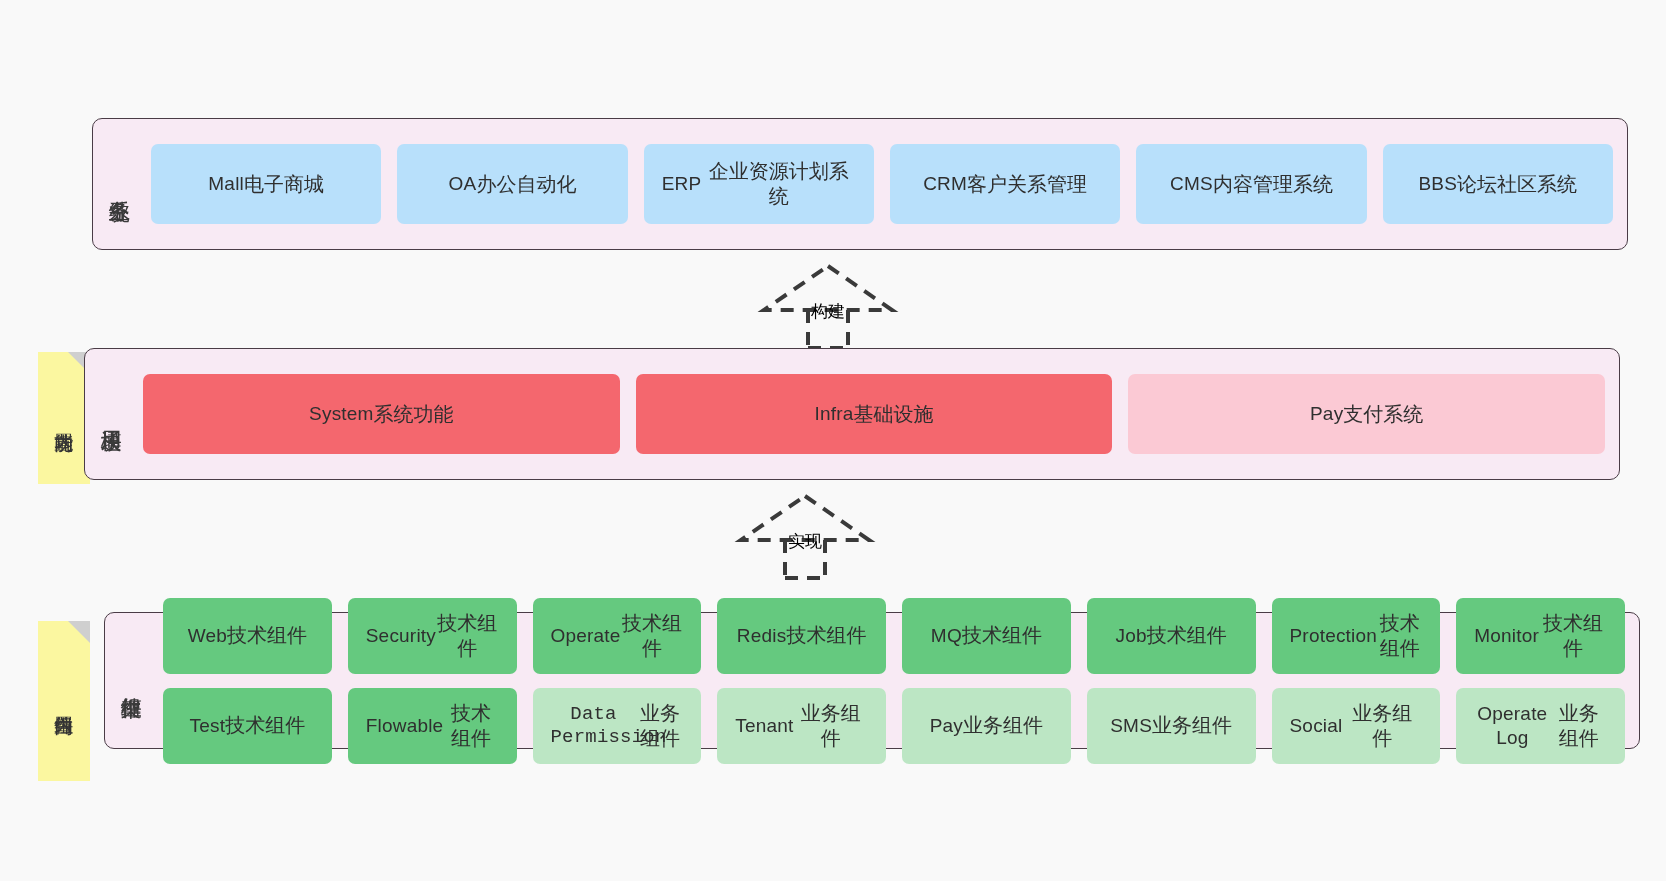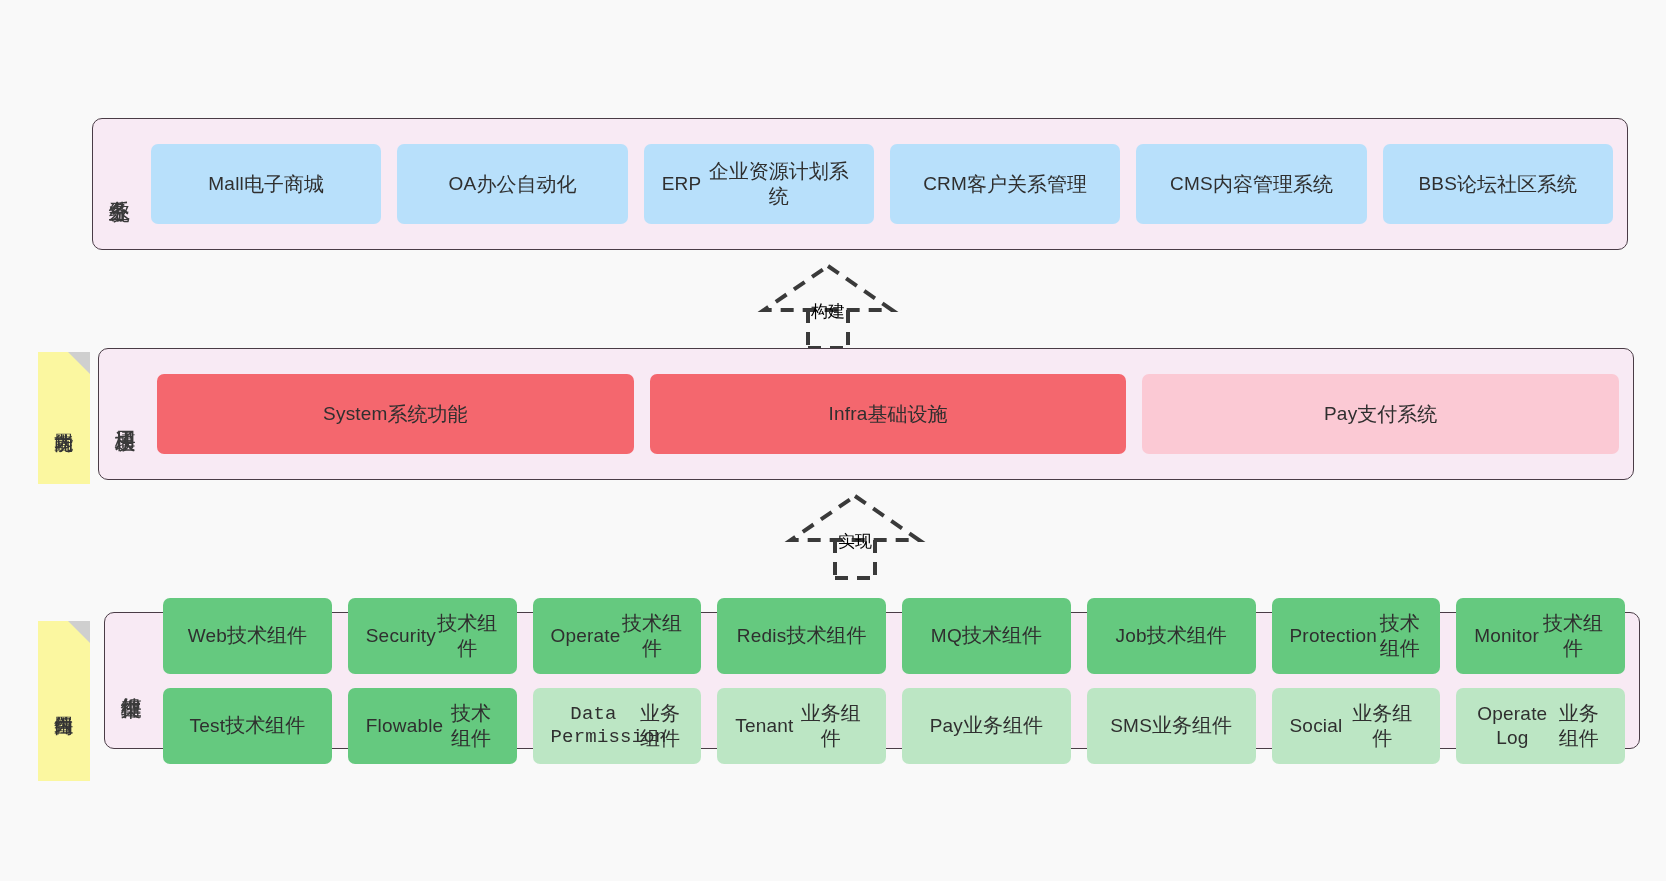--- a/index.html
+++ b/index.html
@@ -186,41 +186,41 @@
       <path d="M48 86 L88 86" stroke="#3a3a3a" stroke-width="4" stroke-dasharray="13 9" fill="none"></path>
     </svg>
     <span class="conn-label" style="top:38px;">构建</span>
   </div>
 
   <div class="sticky" id="sticky-1" style="left:38px; top:352px; height:132px;">
     <span class="fold"></span>
     <span class="note-text">内置功能</span>
   </div>
 
-  <div class="layer-panel" id="layer-2" style="left:98px; top:348px; width:1536px; height:132px;">
+  <div class="layer-panel" id="layer-2" style="left:84px; top:348px; width:1536px; height:132px;">
     <div class="layer-title">通用模块</div>
     <div class="layer-body">
       <div class="card-row">
         <div class="card c-red">
           <div class="en">System</div>
           <div class="cn">系统功能</div>
         </div>
         <div class="card c-red">
           <div class="en">Infra</div>
           <div class="cn">基础设施</div>
         </div>
         <div class="card c-pink">
           <div class="en">Pay</div>
           <div class="cn">支付系统</div>
         </div>
       </div>
     </div>
   </div>
 
-  <div class="connector" id="connector-2" style="left:787px; top:492px; width:136px; height:88px;text-decoration:underline;">
+  <div class="connector" id="connector-2" style="left:737px; top:492px; width:136px; height:88px;text-decoration:underline;">
     <svg width="136" height="88" viewBox="0 0 136 88" fill="none">
       <path d="M68 4 L132 48 L4 48 Z" stroke="#3a3a3a" stroke-width="4" stroke-dasharray="13 9" fill="none" stroke-linecap="butt"></path>
       <path d="M48 48 L48 86" stroke="#3a3a3a" stroke-width="4" stroke-dasharray="13 9" fill="none"></path>
       <path d="M88 48 L88 86" stroke="#3a3a3a" stroke-width="4" stroke-dasharray="13 9" fill="none"></path>
       <path d="M48 86 L88 86" stroke="#3a3a3a" stroke-width="4" stroke-dasharray="13 9" fill="none"></path>
     </svg>
     <span class="conn-label" style="top:38px;">实现</span>
   </div>
 
   <div class="sticky" id="sticky-2" style="left:38px; top:621px; height:160px;">

